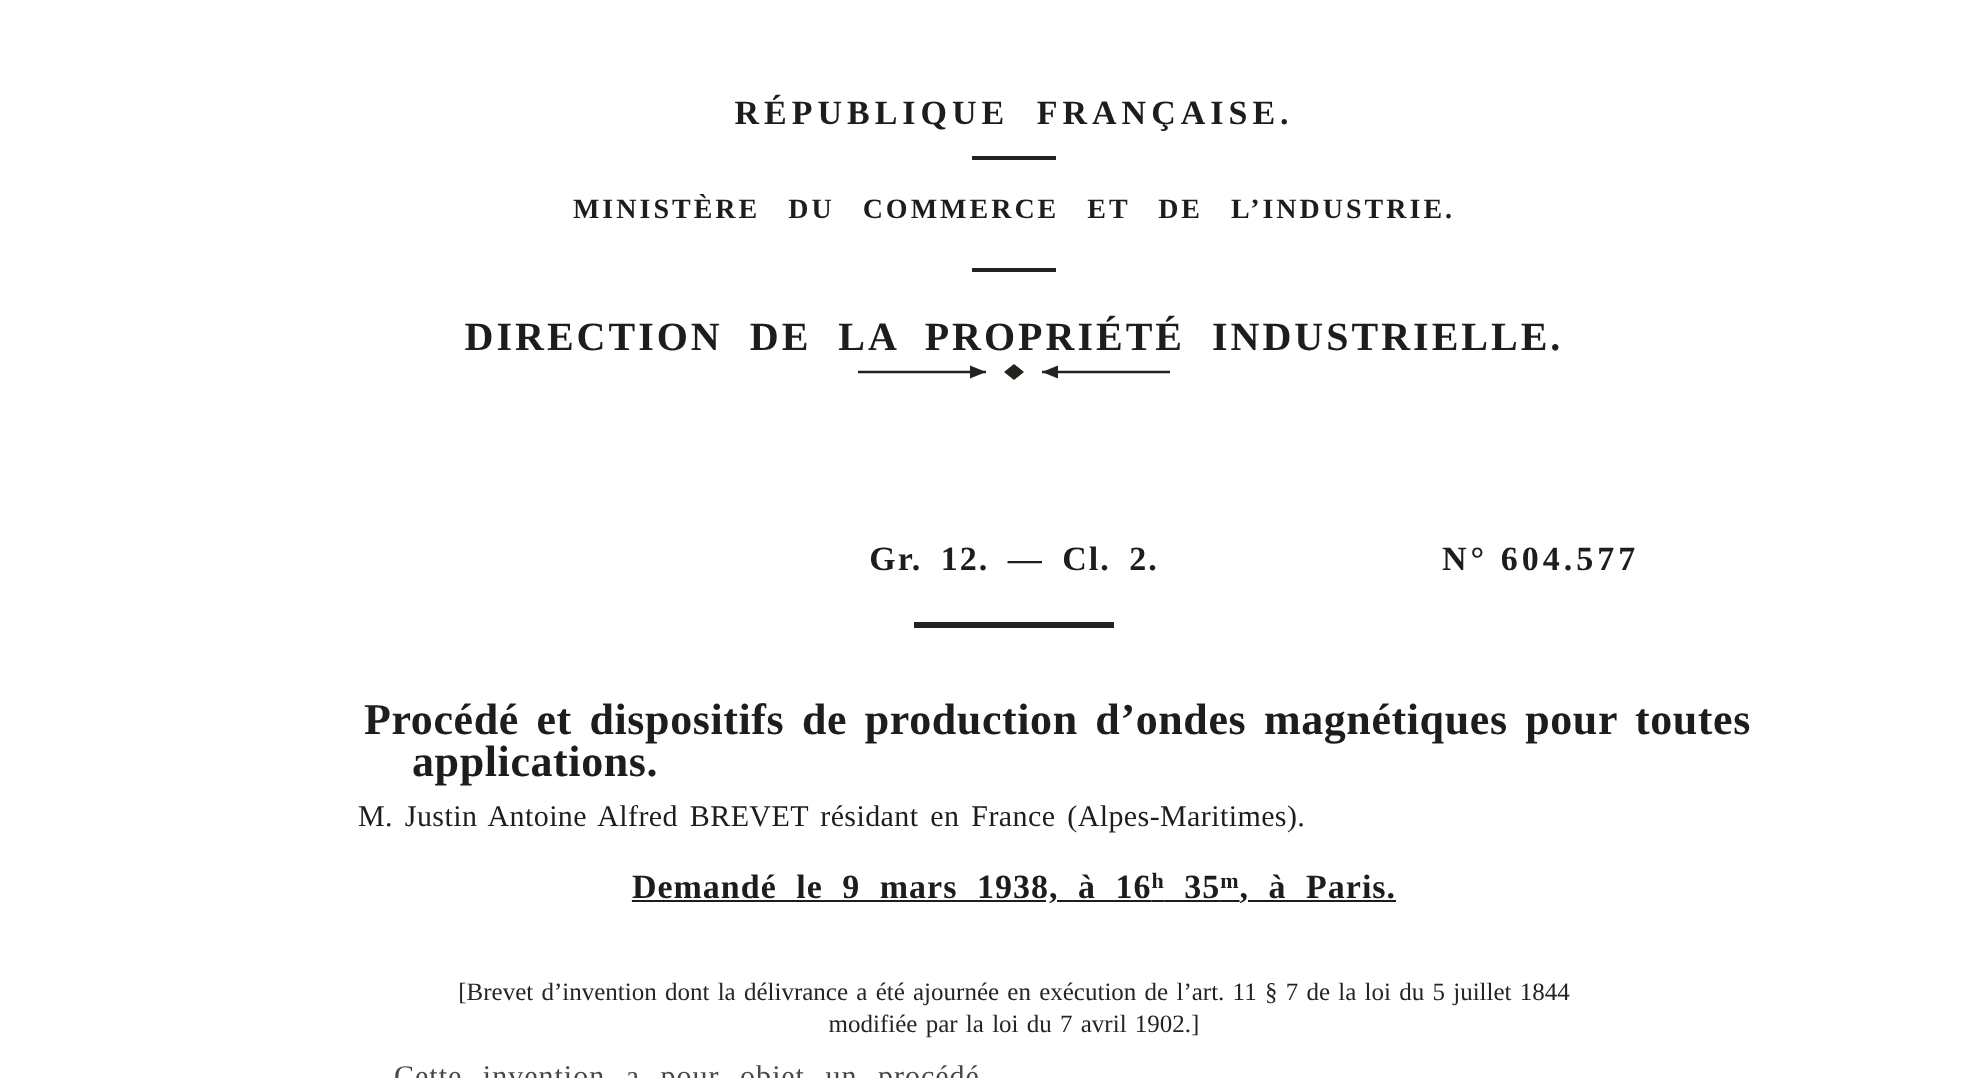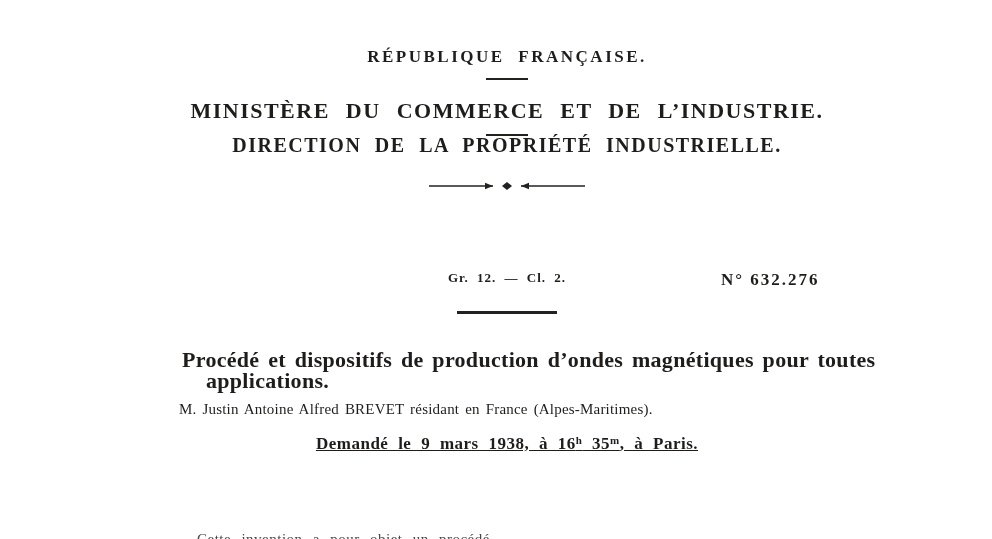--- a/index.html
+++ b/index.html
@@ -41,27 +41,27 @@
   .hrule {
     position: absolute;
     left: 50%;
     transform: translateX(-50%);
     background: #24221f;
   }
   .rule-1 { top: 78px; width: 42px; height: 2px; }
   .rule-2 { top: 134px; width: 42px; height: 2px; }
   .ministere {
     top: 98px;
-    font-size: 22px;
+    font-size: 14px;
     font-weight: bold;
     letter-spacing: 1.5px;
     word-spacing: 9px;
   }
   .direction {
-    top: 134px;
+    top: 158px;
     font-size: 20px;
     font-weight: bold;
     letter-spacing: 1.5px;
     word-spacing: 7px;
   }
   .ornament {
     position: absolute;
     top: 181px;
     left: 50%;
     transform: translateX(-50%);
@@ -69,21 +69,21 @@
   }
   .brevet {
     top: 222px;
     font-size: 32px;
     font-weight: bold;
     letter-spacing: 4px;
     word-spacing: 8px;
   }
   .grclass {
     top: 270px;
-    font-size: 13px;
+    font-size: 17px;
     font-weight: bold;
     letter-spacing: 1px;
     word-spacing: 4px;
   }
   .patent-number {
     position: absolute;
     top: 270px;
     left: 699px;
     font-size: 17px;
     font-weight: bold;
@@ -175,31 +175,35 @@
         <polygon points="66,5 58,1.8 58,8.2" fill="#24221f"></polygon>
         <polygon points="80,1 85,5 80,9 75,5" fill="#24221f"></polygon>
         <polygon points="94,5 102,1.8 102,8.2" fill="#24221f"></polygon>
         <line x1="94" y1="5" x2="158" y2="5" stroke="#24221f" stroke-width="1.3"></line>
       </svg>
     </div>
 
 
     <div class="cline grclass">Gr. 12. — Cl. 2.</div>
 
-    <div class="patent-number">N° 632.276</div>
+    <div class="patent-number">N° 604.577</div>
 
     <div class="hrule rule-3"></div>
 
     <div class="title-block">
       <div>Procédé et dispositifs de production d’ondes magnétiques pour toutes</div>
       <div class="title-line2">applications.</div>
     </div>
 
     <div class="inventor-line">M. Justin Antoine Alfred BREVET résidant en France (Alpes-Maritimes).</div>
 
     <div class="cline demande"><span>Demandé le 9 mars 1938, à 16</span><span class="sup">h</span><span> 35</span><span class="sup">m</span><span>, à Paris.</span></div>
 
 
+    <div class="footnote">
+      <div>[Brevet d’invention dont la délivrance a été ajournée en exécution de l’art. 11 § 7 de la loi du 5 juillet 1844</div>
+      <div>modifiée par la loi du 7 avril 1902.]</div>
+    </div>
 
     <div class="cutoff-line">Cette invention a pour objet un procédé</div>
 
   </div>
 </div>
 
 </body></html>

